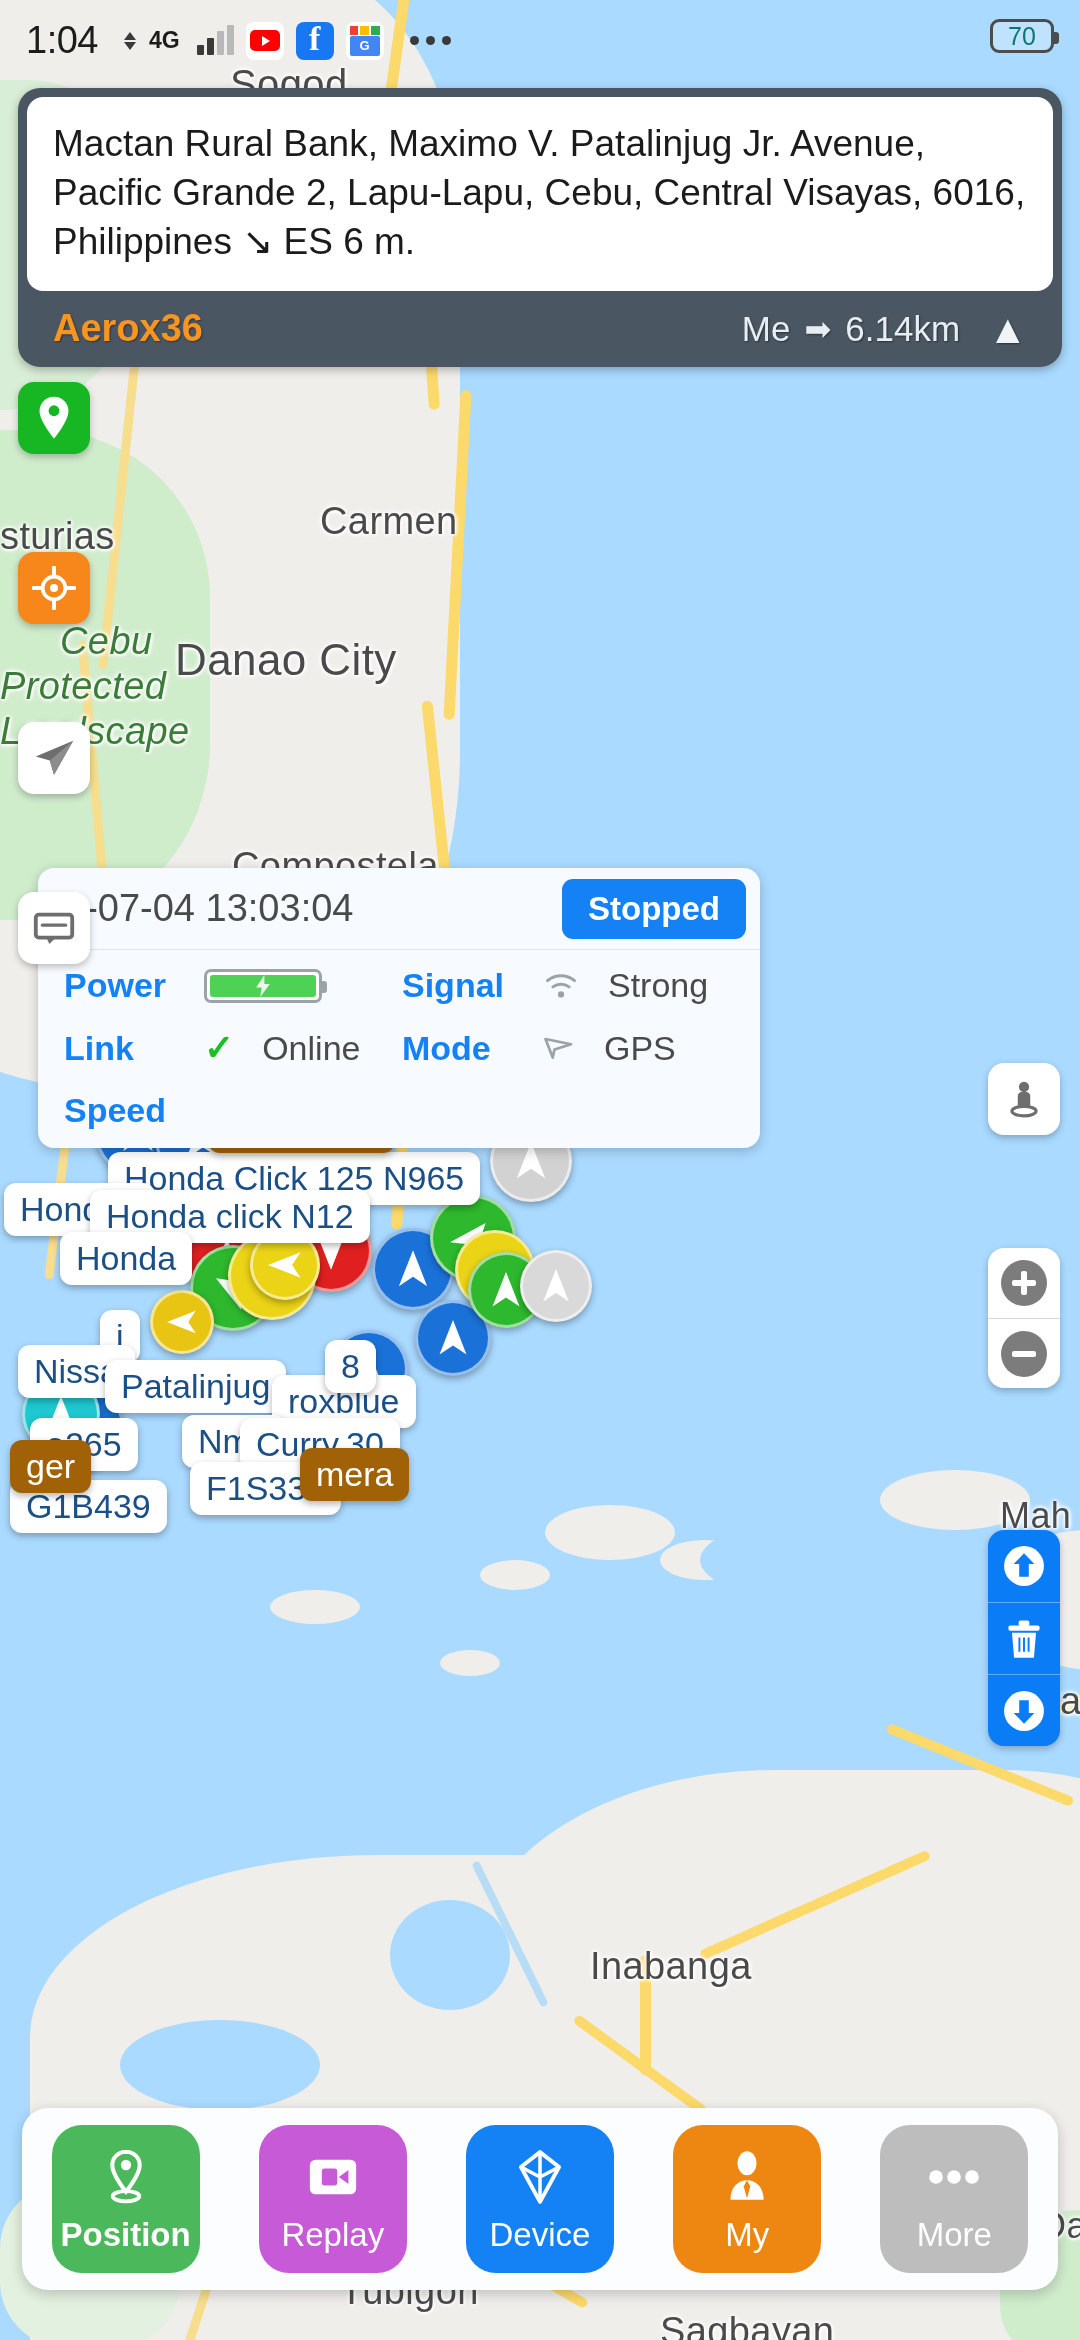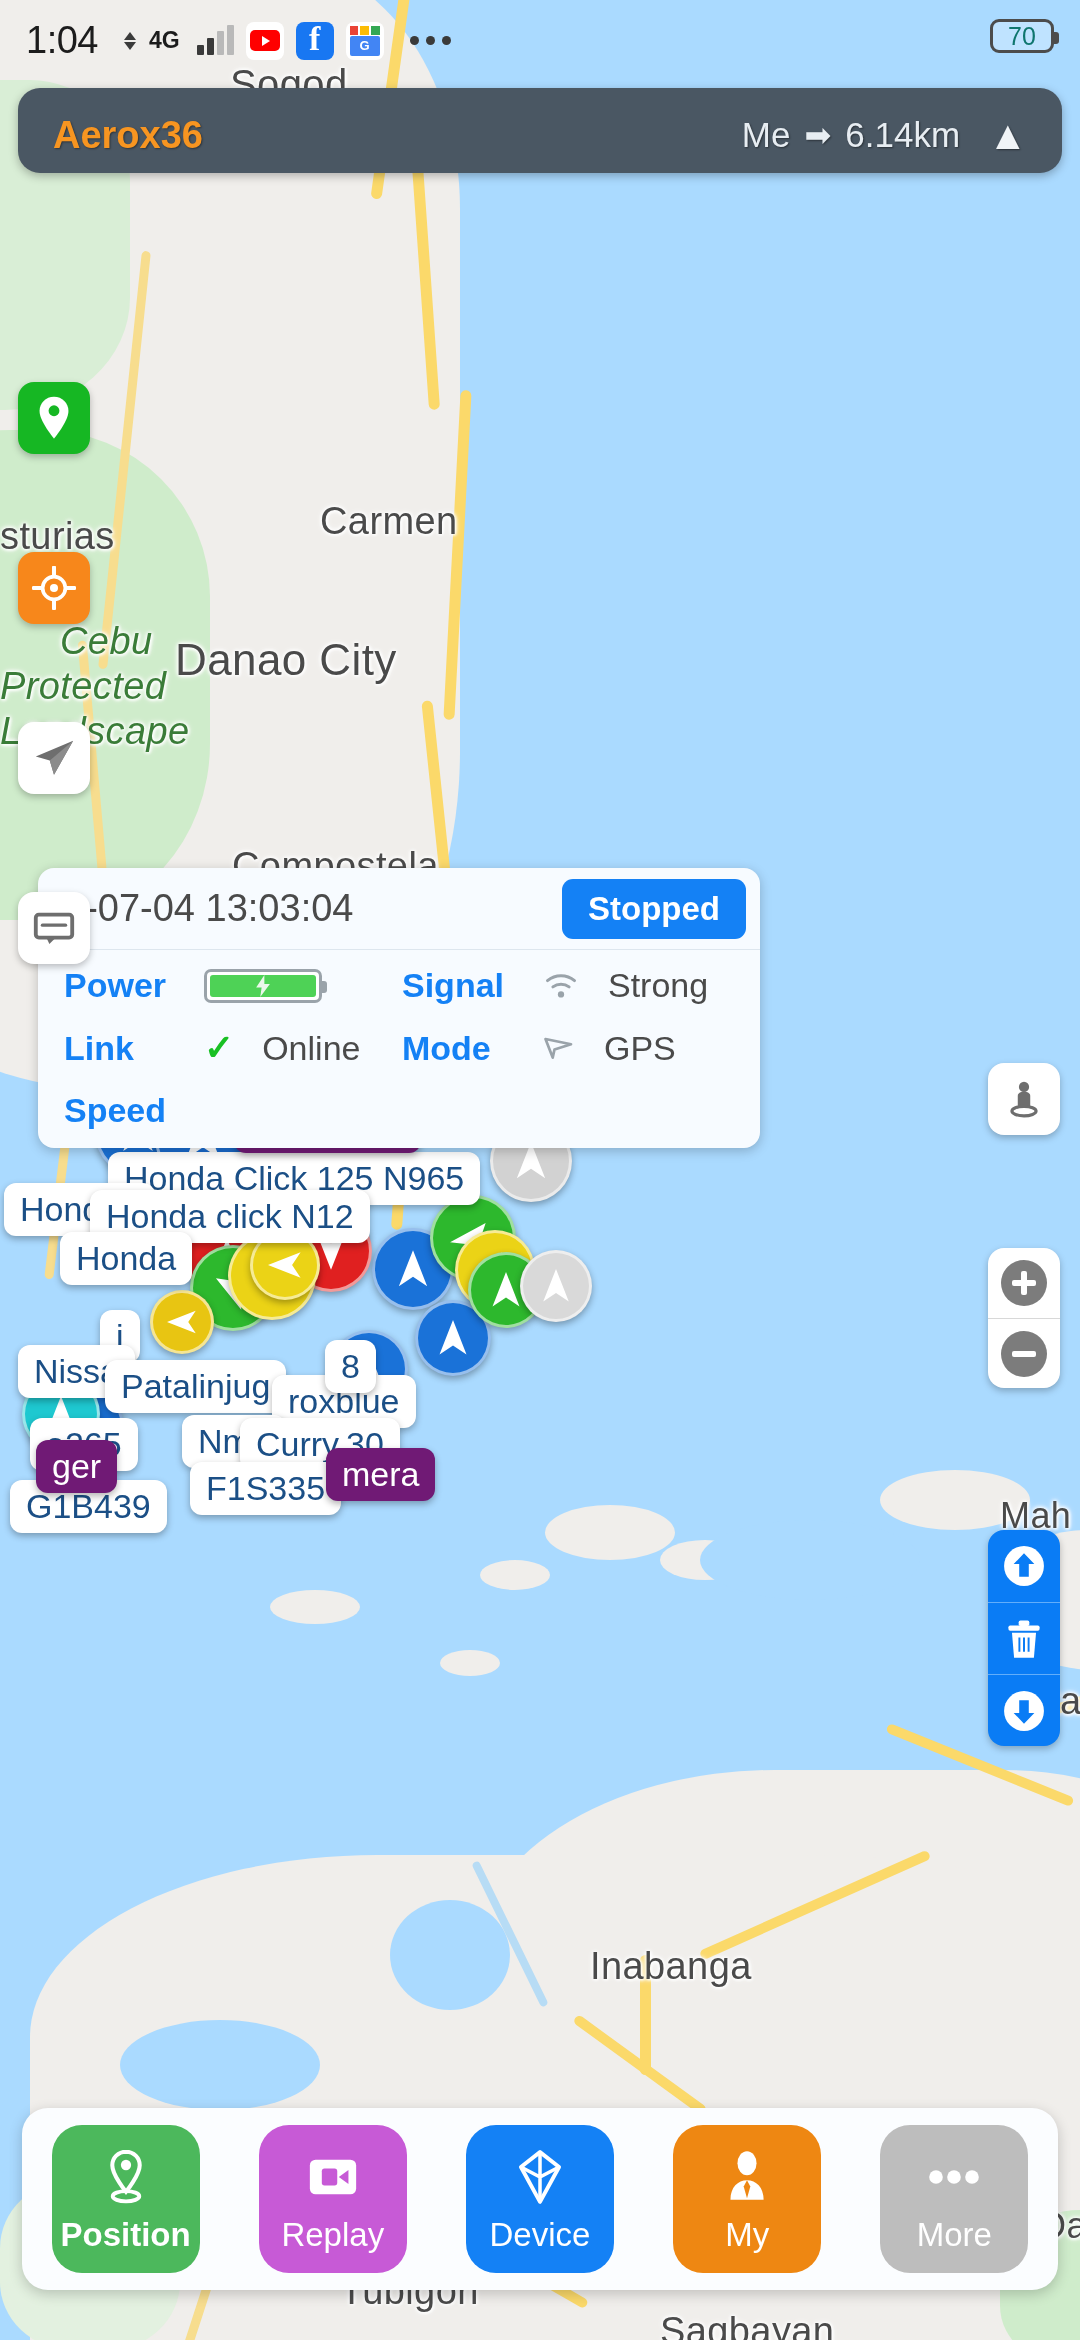--- a/index.html
+++ b/index.html
@@ -208,21 +208,21 @@
     display: flex; align-items: center; justify-content: center;
     box-shadow: 0 3px 7px rgba(0,0,0,0.32);
     border: 3px solid rgba(255,255,255,0.55);
   }
   .marker svg { display: block; }
   .pill {
     position: absolute; background: #fff; border-radius: 12px;
     padding: 7px 16px; font-size: 34px; color: #1b4f86;
     white-space: nowrap; box-shadow: 0 3px 7px rgba(0,0,0,0.3);
   }
-  .pill.grey { background: #701a75; color: #fff; margin-left: 26px; }
+  .pill.grey { background: #a16207; color: #fff; }
 
   
   #bottomnav {
     position: absolute; left: 22px; bottom: 50px; width: 1036px; height: 182px;
     background: #fbfdff; border-radius: 26px; z-index: 45;
     display: flex; align-items: center; justify-content: space-around;
     box-shadow: 0 4px 14px rgba(0,0,0,0.2);
   }
   .navitem {
     width: 148px; height: 148px; border-radius: 30px;
@@ -331,20 +331,23 @@
         </span>
     </div>
     <div class="sb-right">
       <span class="battery">
         <span>70</span>
       </span>
     </div>
   </div>
 
   <div id="addrwrap">
+    <div id="addrcard">
+      <div id="addrtext">Mactan Rural Bank, Maximo V. Patalinjug Jr. Avenue, Pacific Grande 2, Lapu-Lapu, Cebu, Central Visayas, 6016, Philippines ↘ ES 6 m.</div>
+    </div>
     <div id="devbar">
       <span id="devname">Aerox36</span>
       <span id="devright">
         <span>Me</span>
         <span class="arrow-right-glyph">➡</span>
         <span>6.14km</span>
         <span id="collapse">▲ </span>
       </span>
     </div>
   </div>

